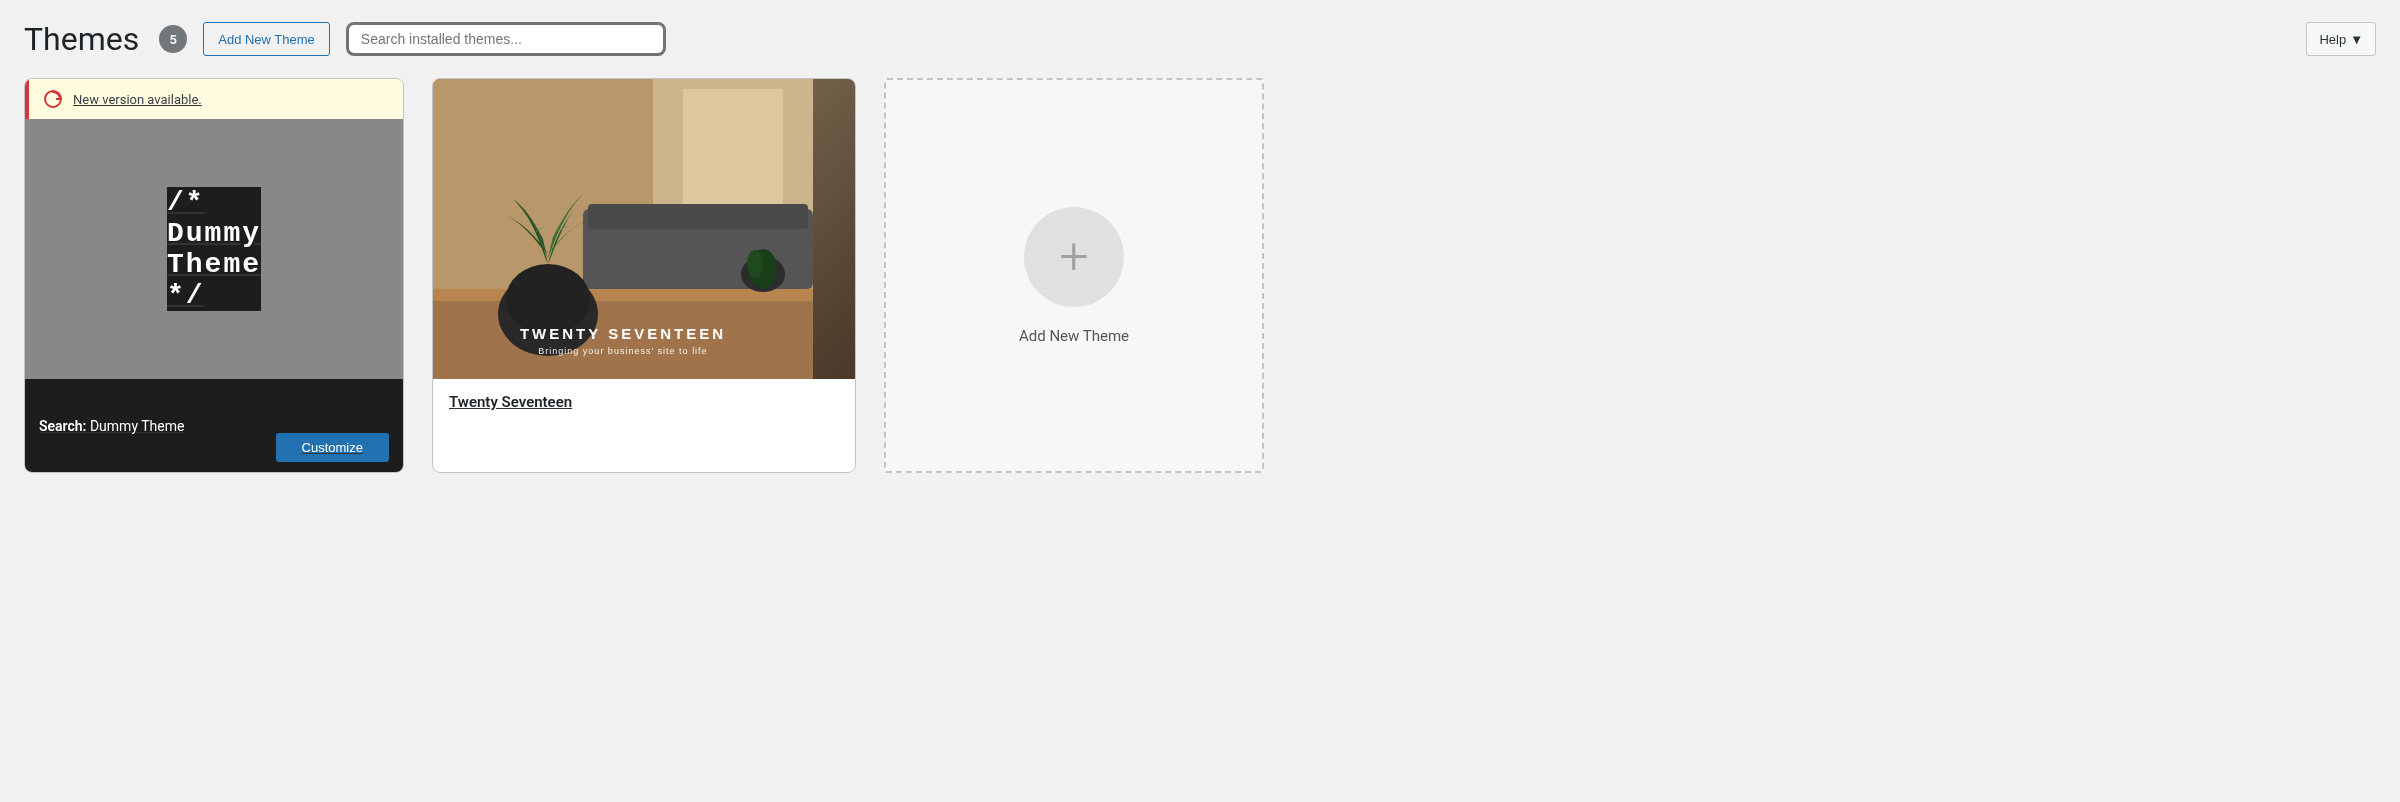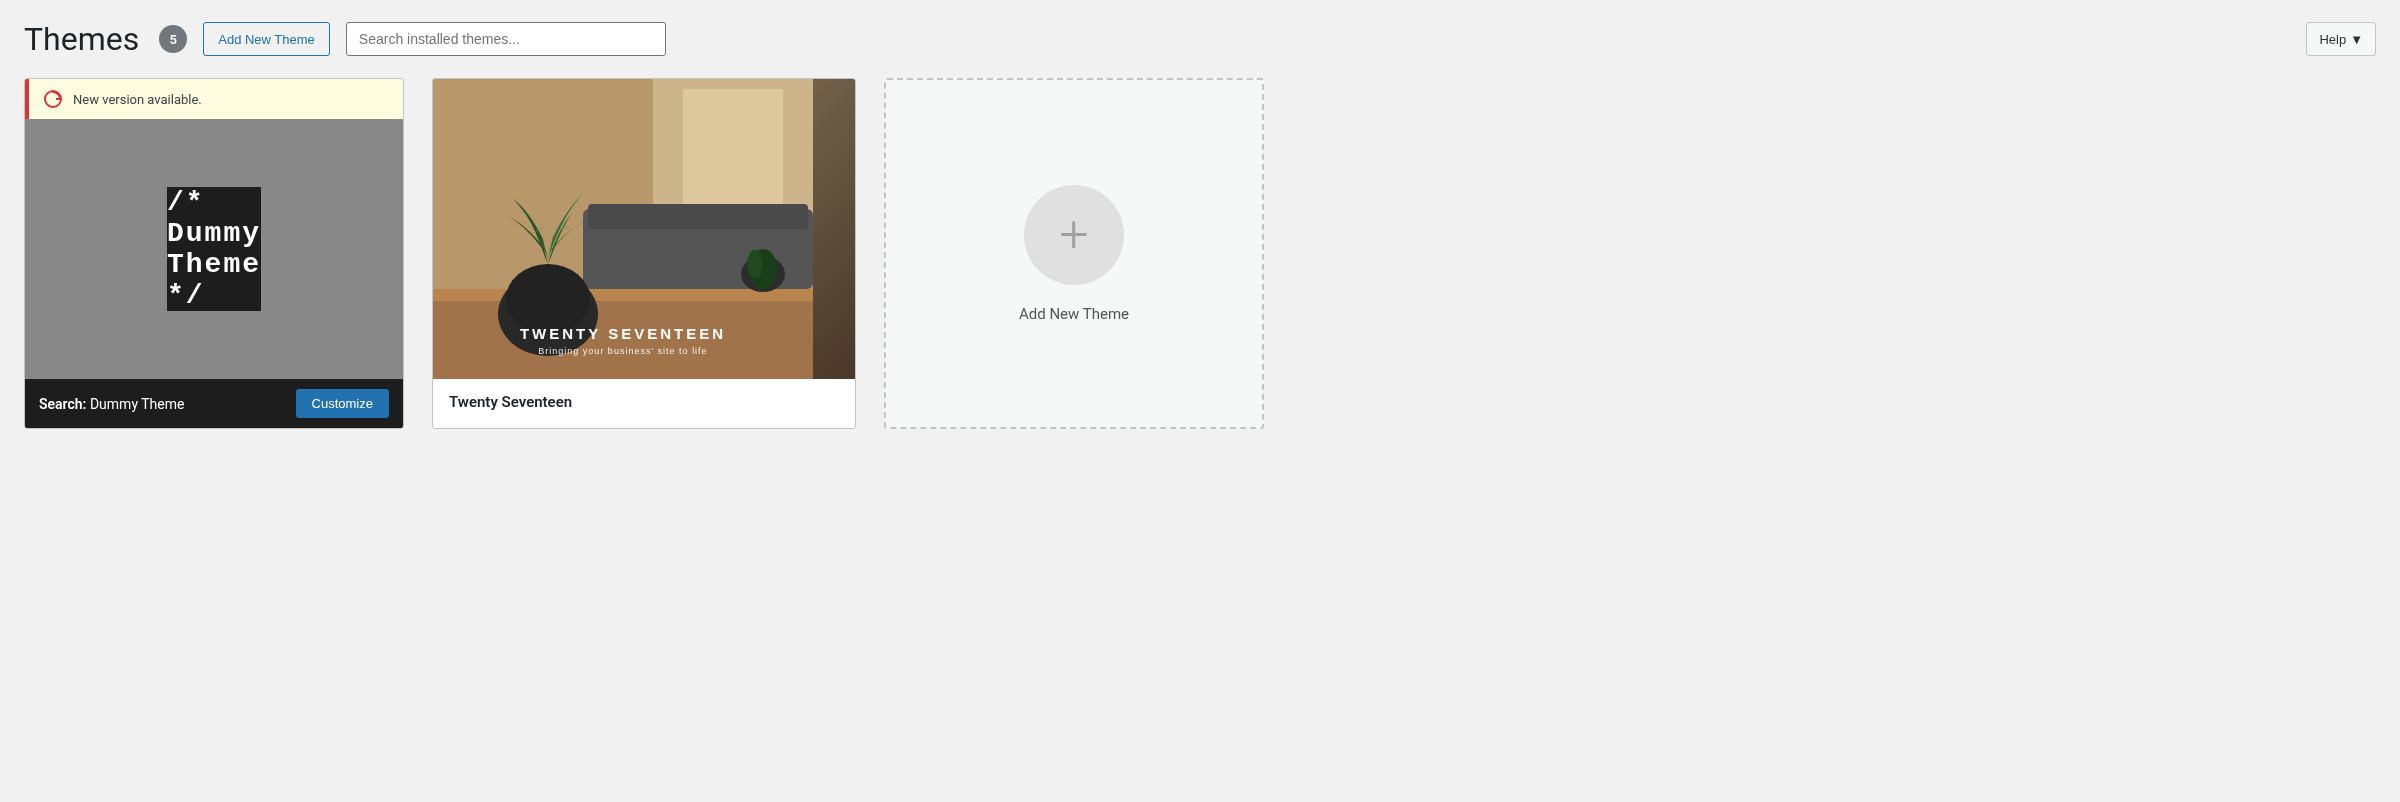--- a/index.html
+++ b/index.html
@@ -52,22 +52,22 @@
       color: #2271b1;
       padding: 6px 14px;
       border-radius: 3px;
       font-size: 13px;
       cursor: pointer;
       white-space: nowrap;
       height: 34px;
     }
 
     .search-input {
-      border: 1px solid #737373;
-      border-radius: 3px;
+      border: 3px solid #737373;
+      border-radius: 8px;
       padding: 6px 12px;
       font-size: 14px;
       color: #2c3338;
       width: 320px;
       height: 34px;
       background: #fff;
       outline: none;
     }
 
     .help-button {
@@ -92,25 +92,26 @@
     .themes-grid {
       display: flex;
       gap: 28px;
       flex-wrap: wrap;
     }
 
     
     .theme-card {
       background: #fff;
       border: 1px solid #c3c4c7;
-      border-radius: 3px;
+      border-radius: 8px;
       overflow: hidden;
       width: 380px;
       cursor: pointer;
       position: relative;
+      text-decoration: underline;
     }
 
     
     .dummy-theme-card {
       width: 380px;
     }
 
     .update-notice {
       background: #fffce0;
       border-left: 4px solid #d63638;
@@ -185,23 +186,24 @@
 
     .theme-active-label strong {
       font-weight: 600;
     }
 
     .customize-button {
       background: #2271b1;
       color: #fff;
       border: none;
       border-radius: 3px;
-      padding: 7px 16px;
-      font-size: 13px;
-      cursor: pointer;
+      padding: 7px 26px;
+      font-size: 13px;
+      cursor: pointer;
+      margin-top: 44px;
     }
 
     
     .twenty-seventeen-card {
       width: 424px;
     }
 
     .twenty-seventeen-screenshot {
       width: 100%;
       height: 300px;

